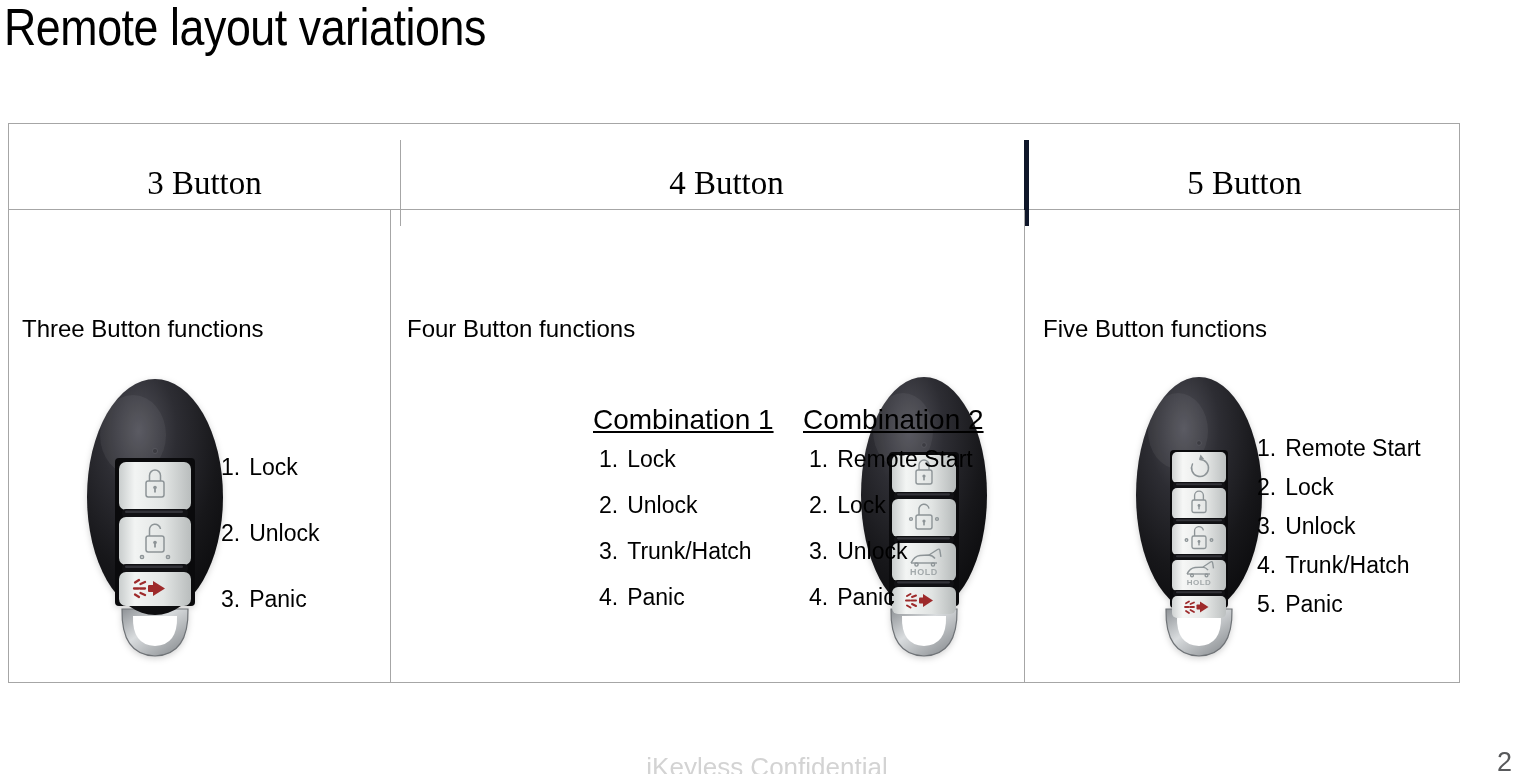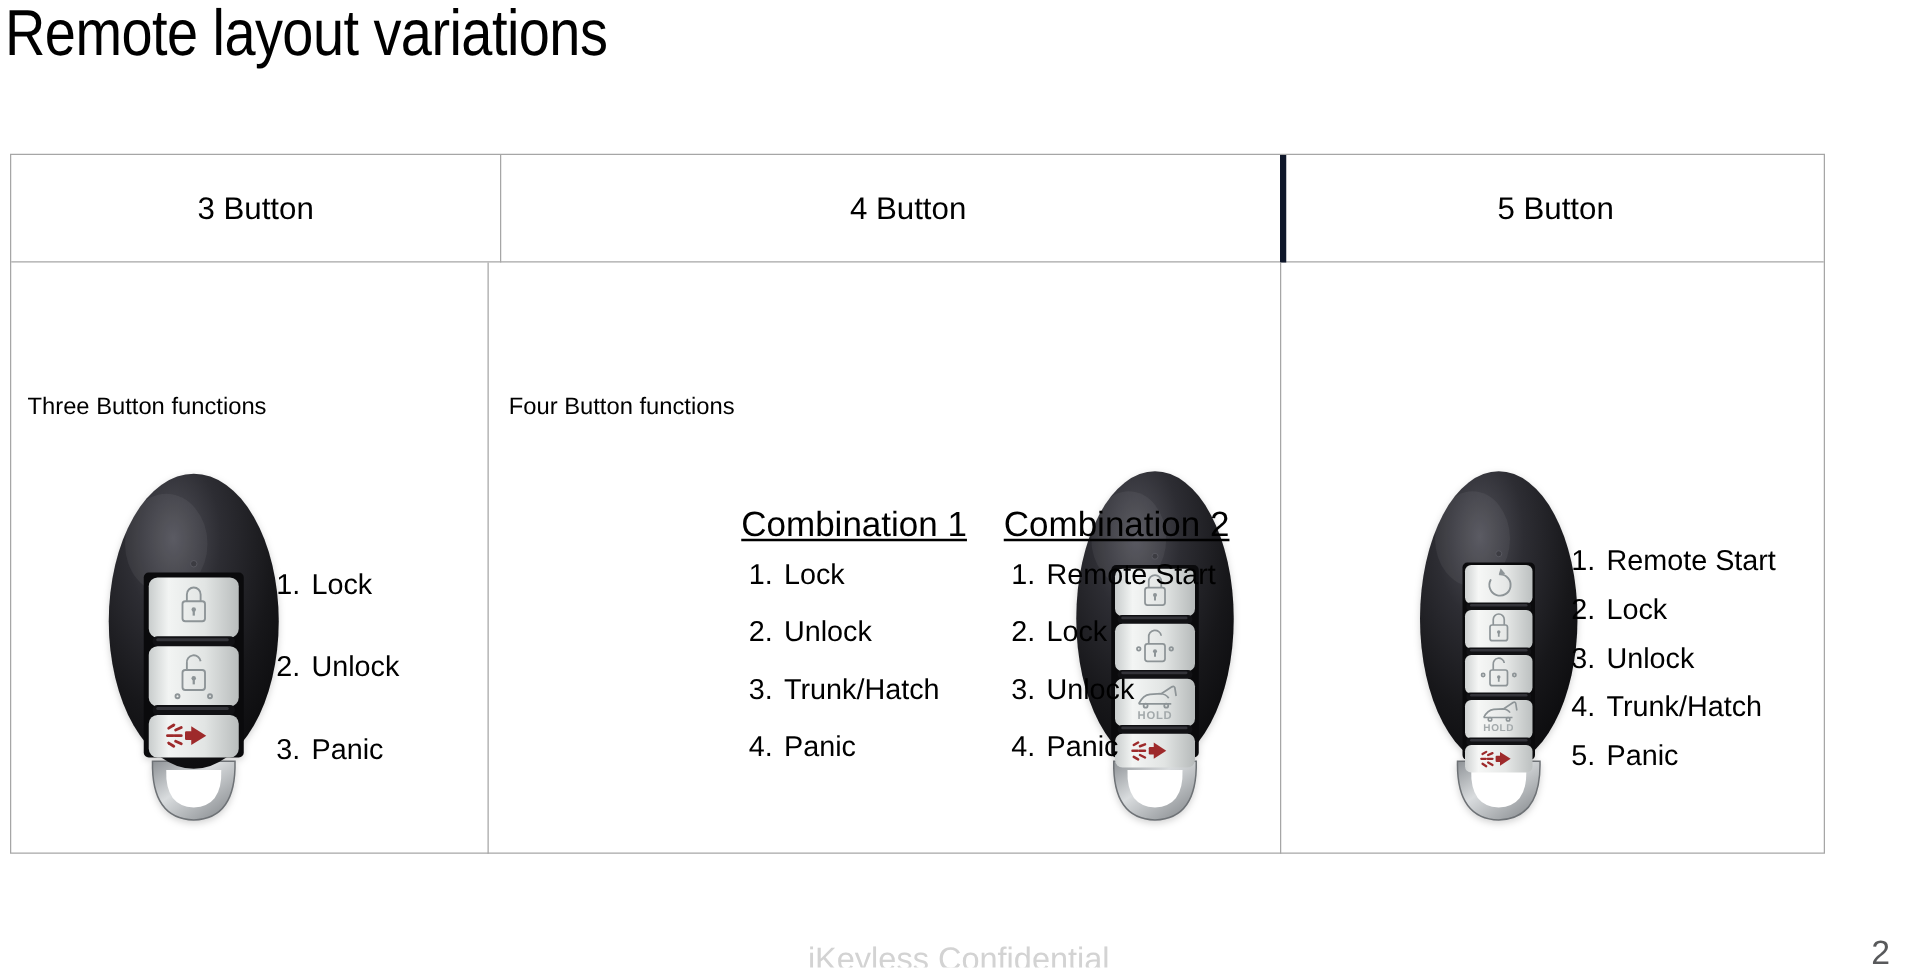--- a/index.html
+++ b/index.html
@@ -45,47 +45,48 @@
     position: absolute;
     left: 0;
     top: 0;
     width: 100%;
     height: 86px;
     border-bottom: 1px solid #a6a6a6;
     box-sizing: border-box;
   }
   .head-cell {
     position: absolute;
-    top: 0;
+    top: 16px;
     height: 86px;
     display: flex;
     align-items: center;
     justify-content: center;
-    font-size: 25px;
+    font-size: 33px;
     box-sizing: border-box;
+    font-family: Liberation Serif, serif;
   }
   .head-cell.c1 { left: 0px;    width: 391px; }
   .head-cell.c2 { left: 391px;  width: 624px; border-left: 1px solid #a6a6a6; padding-left: 28px; }
   .head-cell.c3 { left: 1015px; width: 436px; border-left: 5px solid #0f172a; }
 
   .body-cell {
     position: absolute;
     top: 86px;
     height: 473px;
     box-sizing: border-box;
   }
   .body-cell.c1 { left: 0px;    width: 391px; }
   .body-cell.c2 { left: 381px;  width: 624px; border-left: 1px solid #a6a6a6; }
   .body-cell.c3 { left: 1015px; width: 436px; border-left: 1px solid #a6a6a6; }
 
   .cell-heading {
     position: absolute;
     top: 105px;
     left: 13px;
-    font-size: 19px;
+    font-size: 24px;
     white-space: nowrap;
   }
   .body-cell.c1 .cell-heading { top: 105px; left: 13px; }
   .body-cell.c2 .cell-heading { top: 105px; left: 16px; }
   .body-cell.c3 .cell-heading { top: 105px; left: 18px; }
 
   
   .fn-list { position: absolute; }
   .fn-item {
     font-size: 23px;
@@ -364,20 +365,21 @@
         <span class="txt">Unlock</span>
       </div>
       <div class="fn-item">
         <span class="num">4.</span>
         <span class="txt">Panic</span>
       </div>
     </div>
   </div>
 
   <div class="body-cell c3">
+    <div class="cell-heading">Five Button functions</div>
 
     <svg class="fob" style="left:99px; top:161px;" width="150" height="292" viewBox="0 0 150 292">
       <defs>
         <radialGradient id="bodyG5" cx="38%" cy="22%" r="82%">
           <stop offset="0%" stop-color="#52525a"></stop>
           <stop offset="34%" stop-color="#2d2d33"></stop>
           <stop offset="72%" stop-color="#17171a"></stop>
           <stop offset="100%" stop-color="#0c0c0e"></stop>
         </radialGradient>
         <linearGradient id="padG5" x1="0" y1="0" x2="1" y2="0">

